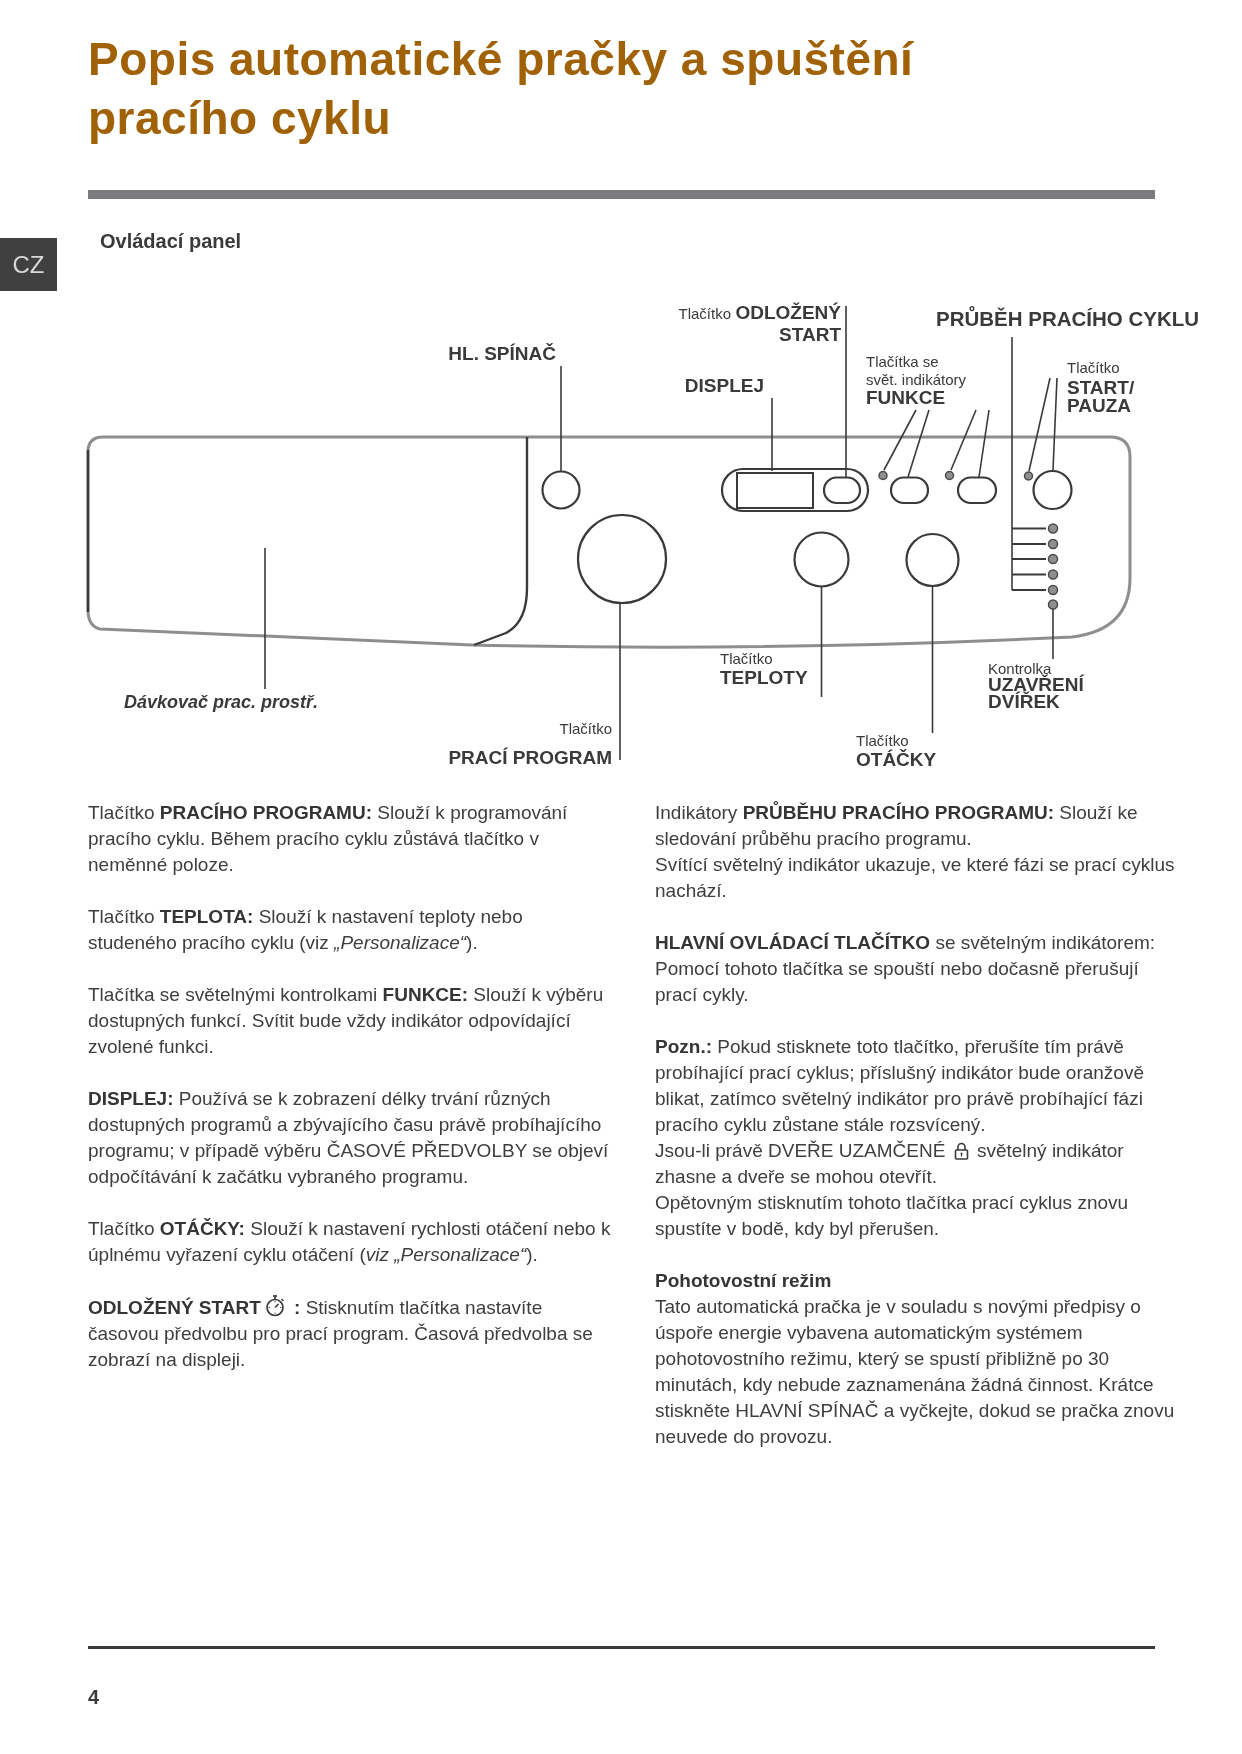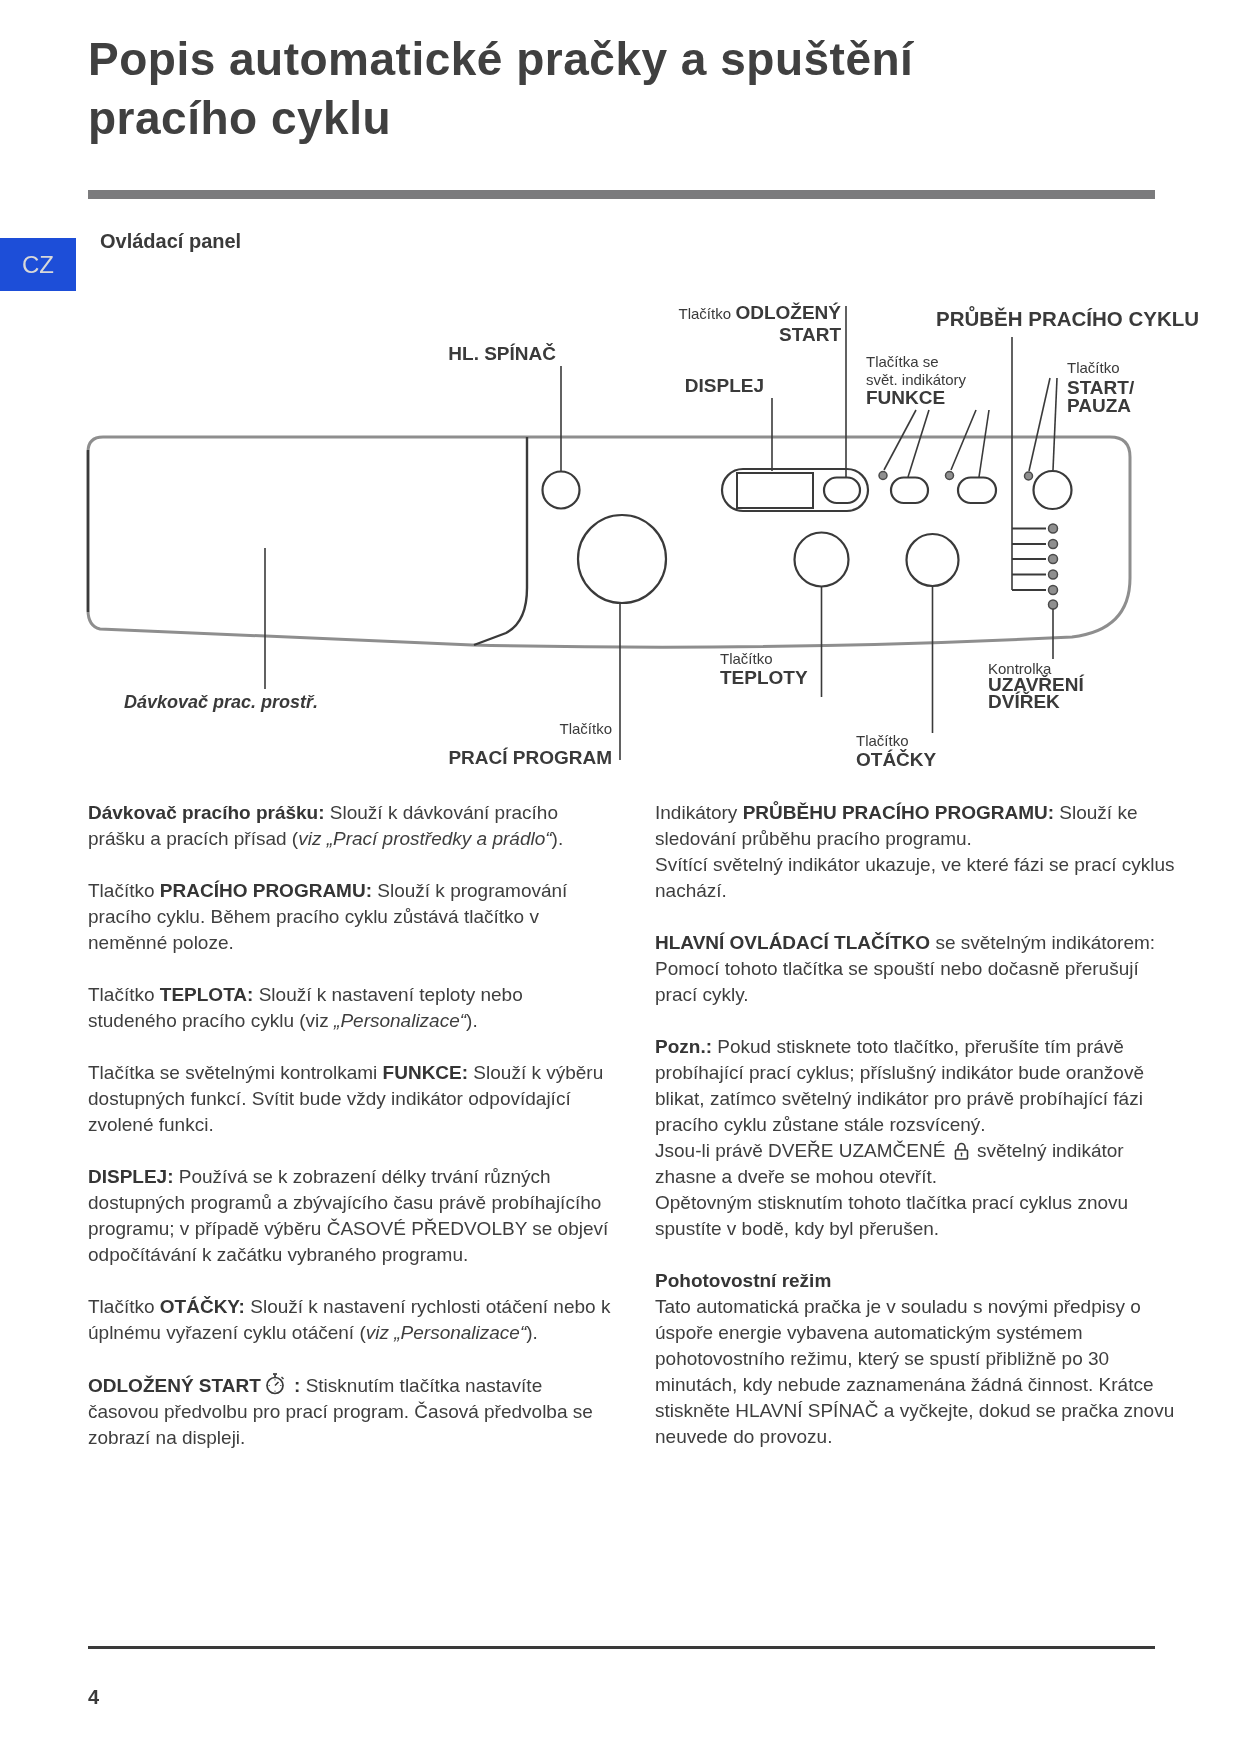--- a/index.html
+++ b/index.html
@@ -3,28 +3,28 @@
 <meta charset="utf-8">
 <style>
   html,body{margin:0;padding:0;background:#e8e8e8;}
   .page{
     position:relative;width:1242px;height:1754px;background:#ffffff;
     font-family:"Liberation Sans", sans-serif;color:#3e3e3e;overflow:hidden;
     margin:0 auto;
   }
   .title{
     position:absolute;left:88px;top:30px;width:1000px;
-    font-size:46px;font-weight:bold;line-height:1.28;color:#404040;
+    font-size:46px;font-weight:bold;line-height:1.28;color:#a16207;
     letter-spacing:0.5px;
   }
   .title-bar{
     position:absolute;left:88px;top:190px;width:1067px;height:9px;background:#7b7b7d;
   }
   .cz-tab{
-    position:absolute;left:0;top:238px;width:76px;height:53px;background:#1d4ed8;
+    position:absolute;left:0;top:238px;width:57px;height:53px;background:#404040;
     color:#d8d8d8;font-size:24px;display:flex;align-items:center;justify-content:center;
   }
   .section-heading{
     position:absolute;left:100px;top:230px;font-size:20px;font-weight:bold;color:#3a3a3a;
   }
   .figure{position:absolute;left:0;top:295px;}
   .figure text{fill:#3a3a3a;}
   .lbl-small{font-size:15px;}
   .lbl-bold{font-size:19px;font-weight:bold;}
   .lbl-big{font-size:20.5px;font-weight:bold;}
@@ -126,21 +126,20 @@
     <text class="lbl-bold" x="856" y="766">OTÁČKY</text>
     <text class="lbl-small" x="988" y="674">Kontrolka</text>
     <text class="lbl-bold" x="988" y="691">UZAVŘENÍ</text>
     <text class="lbl-bold" x="988" y="708">DVÍŘEK</text>
     <text class="lbl-ital" x="124" y="708">Dávkovač prac. prostř.</text>
     <text class="lbl-small" x="612" y="734" text-anchor="end">Tlačítko</text>
     <text class="lbl-bold" x="612" y="764" text-anchor="end">PRACÍ PROGRAM</text>
   </svg>
 
   <div class="col col-left">
-    <p><b>Dávkovač pracího prášku:</b> Slouží k dávkování pracího prášku a pracích přísad (<i>viz „Prací prostředky a prádlo“</i>).</p>
     <p>Tlačítko <b>PRACÍHO PROGRAMU:</b> Slouží k programování pracího cyklu. Během pracího cyklu zůstává tlačítko v neměnné poloze.</p>
     <p>Tlačítko <b>TEPLOTA:</b> Slouží k nastavení teploty nebo studeného pracího cyklu (viz <i>„Personalizace“</i>).</p>
     <p>Tlačítka se světelnými kontrolkami <b>FUNKCE:</b> Slouží k výběru dostupných funkcí. Svítit bude vždy indikátor odpovídající zvolené funkci.</p>
     <p><b>DISPLEJ:</b> Používá se k zobrazení délky trvání různých dostupných programů a zbývajícího času právě probíhajícího programu; v případě výběru ČASOVÉ PŘEDVOLBY se objeví odpočítávání k začátku vybraného programu.</p>
     <p>Tlačítko <b>OTÁČKY:</b> Slouží k nastavení rychlosti otáčení nebo k úplnému vyřazení cyklu otáčení (<i>viz „Personalizace“</i>).</p>
     <p><b>ODLOŽENÝ START</b><svg class="inline-icon" width="24" height="24" viewBox="0 0 24 24">
           <circle cx="12" cy="13.5" r="8" fill="none" stroke="#3a3a3a" stroke-width="1.7"></circle>
           <line x1="10" y1="2" x2="14" y2="2" stroke="#3a3a3a" stroke-width="1.7"></line>
           <line x1="12" y1="2.5" x2="12" y2="5.5" stroke="#3a3a3a" stroke-width="1.7"></line>
           <line x1="18.5" y1="5" x2="20.5" y2="7" stroke="#3a3a3a" stroke-width="1.5"></line>

